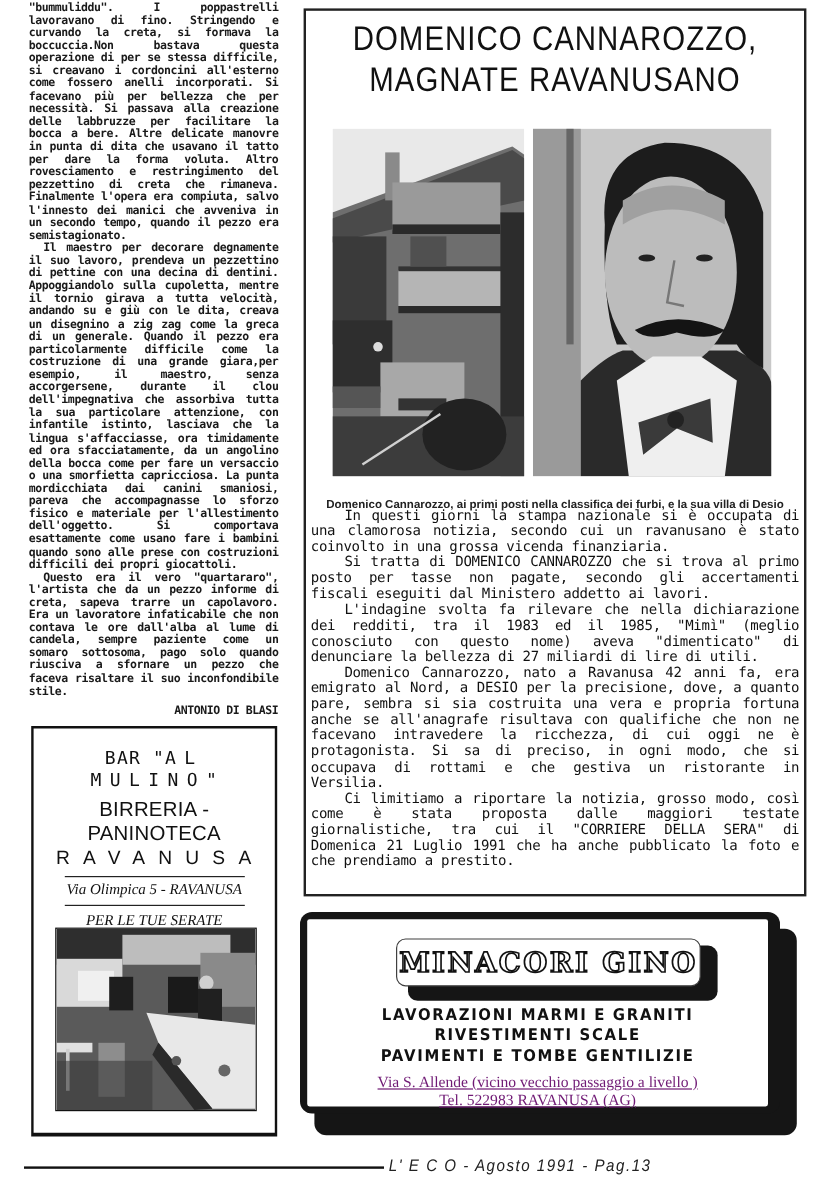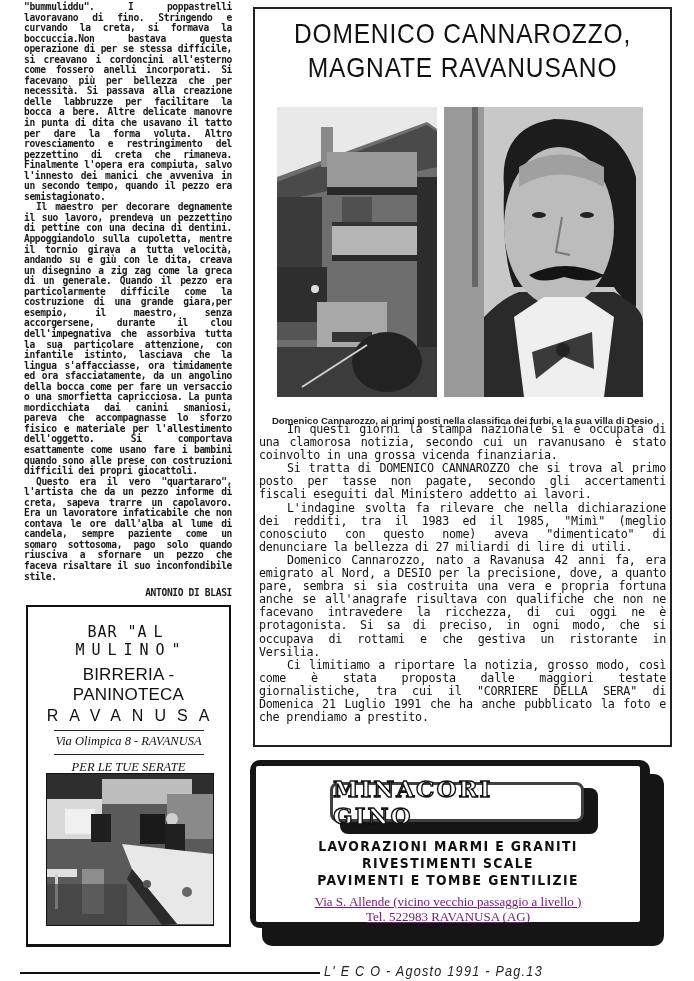--- a/index.html
+++ b/index.html
@@ -79,21 +79,21 @@
   .min-ad .panel {
     position: absolute; left: 6px; top: 8px; width: 384px; height: 156px;
     background: #fff; border-radius: 2px;
   }
   .min-ad .logo-shadow {
     position: absolute; left: 84px; top: 22px; width: 258px; height: 46px;
     background: #151515; border-radius: 8px;
   }
   .min-ad .logo {
     position: absolute; left: 74px; top: 16px; width: 254px; height: 40px;
-    background: #fff; border: 3px solid #404040; border-radius: 8px; box-sizing: border-box;
+    background: #fff; border: 1px solid #404040; border-radius: 8px; box-sizing: border-box;
     display: flex; align-items: center; justify-content: center;
     font-family: "DejaVu Serif", "Liberation Serif", serif; font-size: 23px; letter-spacing: 2px;
     color: #fff; -webkit-text-stroke: 1.4px #111; font-weight: bold;
   }
   .min-ad .services {
     position: absolute; left: 0; right: 0; top: 72px; text-align: center;
     font-family: "DejaVu Sans", sans-serif; font-weight: bold; font-size: 13.5px; line-height: 17px;
     letter-spacing: 1.5px; color: #111; transform: scaleX(0.92);
   }
   .min-ad .address {
@@ -118,21 +118,21 @@
   <p class="indent">Il maestro per decorare degnamente il suo lavoro, prendeva un pezzettino di pettine con una decina di dentini. Appoggiandolo sulla cupoletta, mentre il tornio girava a tutta velocità, andando su e giù con le dita, creava un disegnino a zig zag come la greca di un generale. Quando il pezzo era particolarmente difficile come la costruzione di una grande giara,per esempio, il maestro, senza accorgersene, durante il clou dell'impegnativa che assorbiva tutta la sua particolare attenzione, con infantile istinto, lasciava che la lingua s'affacciasse, ora timidamente ed ora sfacciatamente, da un angolino della bocca come per fare un versaccio o una smorfietta capricciosa. La punta mordicchiata dai canini smaniosi, pareva che accompagnasse lo sforzo fisico e materiale per l'allestimento dell'oggetto. Si comportava esattamente come usano fare i bambini quando sono alle prese con costruzioni difficili dei propri giocattoli.</p>
   <p class="indent">Questo era il vero "quartararo", l'artista che da un pezzo informe di creta, sapeva trarre un capolavoro. Era un lavoratore infaticabile che non contava le ore dall'alba al lume di candela, sempre paziente come un somaro sottosoma, pago solo quando riusciva a sfornare un pezzo che faceva risaltare il suo inconfondibile stile.</p>
   <p class="signature">ANTONIO DI BLASI</p>
 </div>
 
 <div class="bar-ad">
   <div class="name"><span>BAR "</span><span class="spaced">AL  MULINO</span><span>"</span></div>
   <div class="line2">BIRRERIA - PANINOTECA</div>
   <div class="line3">RAVANUSA</div>
   <div class="rule"></div>
-  <div class="addr">Via Olimpica 8 - RAVANUSA</div>
+  <div class="addr">Via Olimpica 5 - RAVANUSA</div>
   <div class="rule"></div>
   <div class="slogan">
     <div>PER LE TUE SERATE</div>
     <div>Piùùùùù !!!!</div>
   </div>
   <div class="photo">
     <svg width="166" height="151" viewBox="0 0 166 151">
       <rect width="166" height="151" fill="#5a5a5a"></rect>
       <rect x="0" y="0" width="166" height="30" fill="#2e2e2e"></rect>
       <rect x="55" y="5" width="90" height="25" fill="#bdbdbd"></rect>

